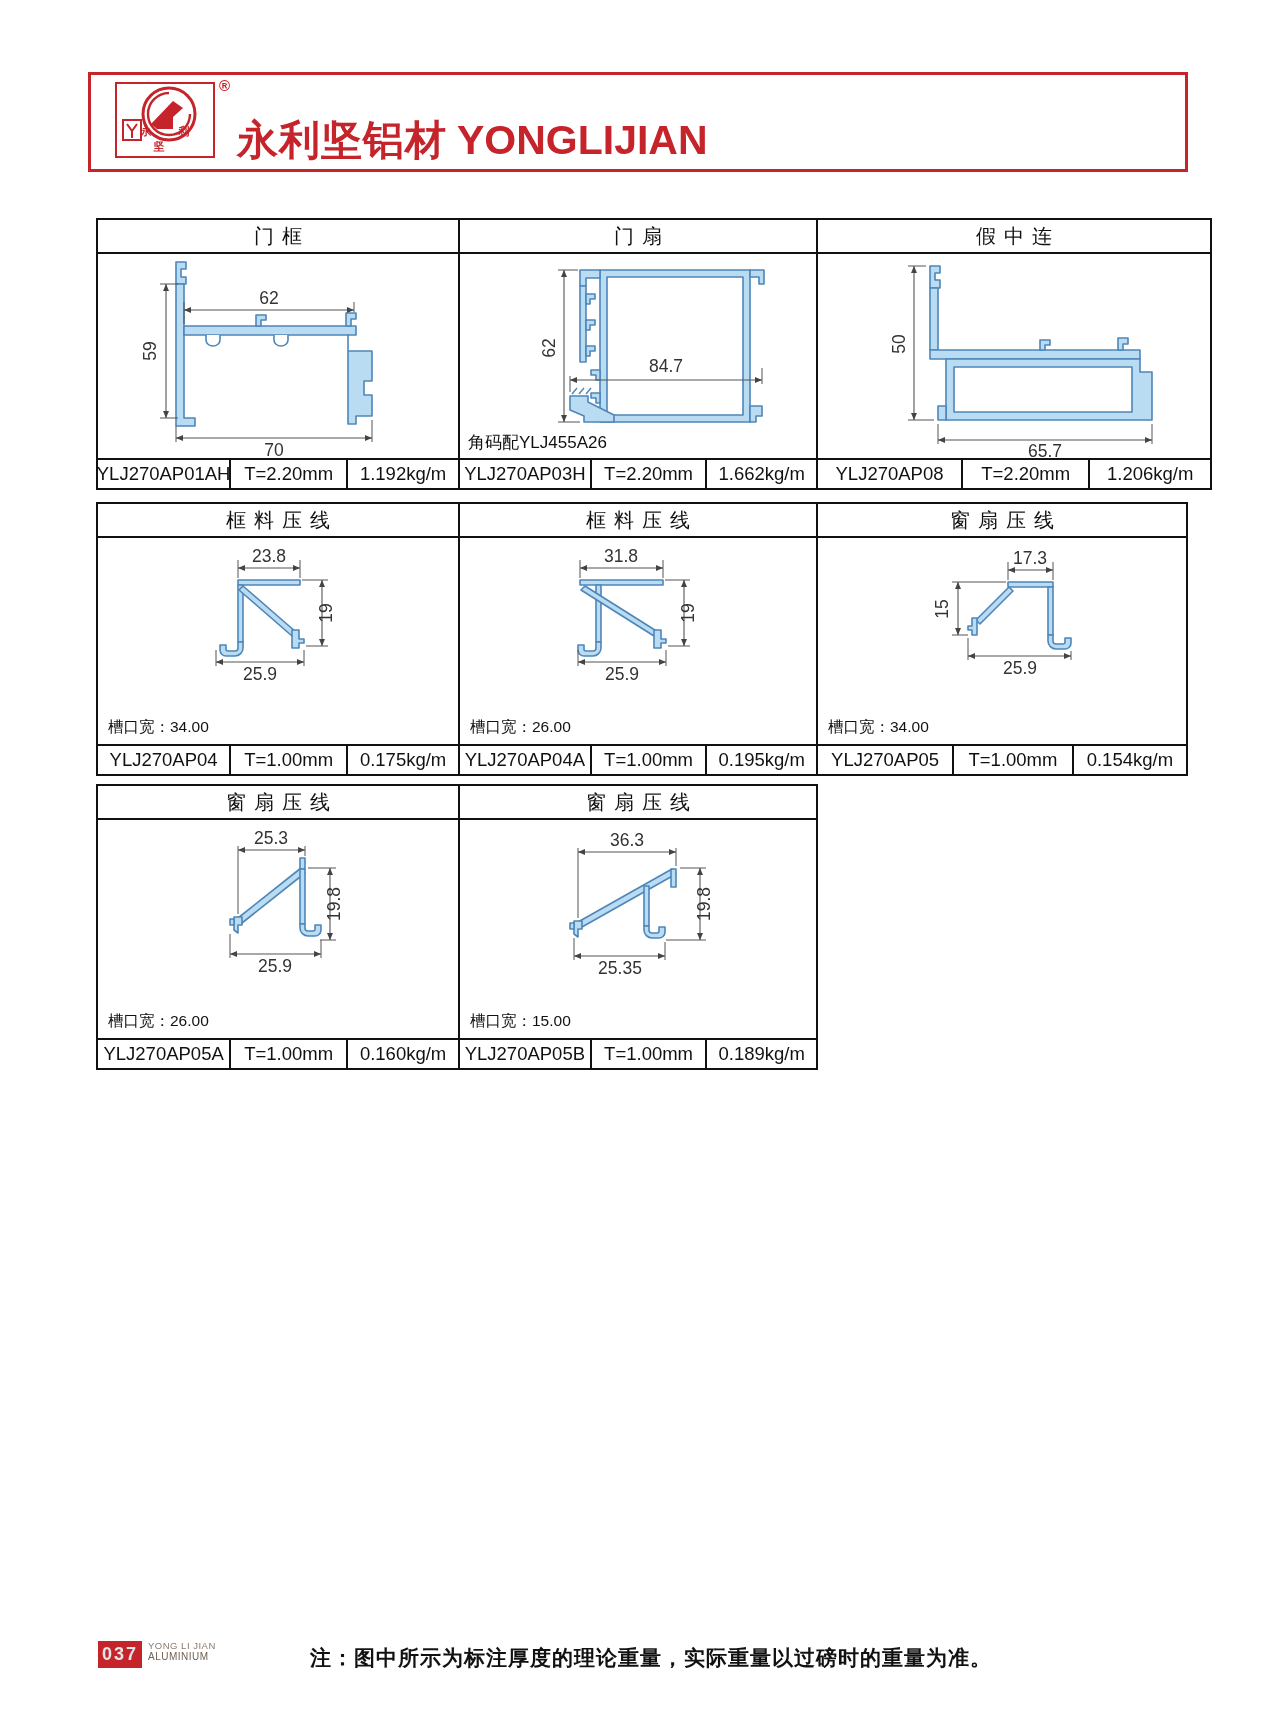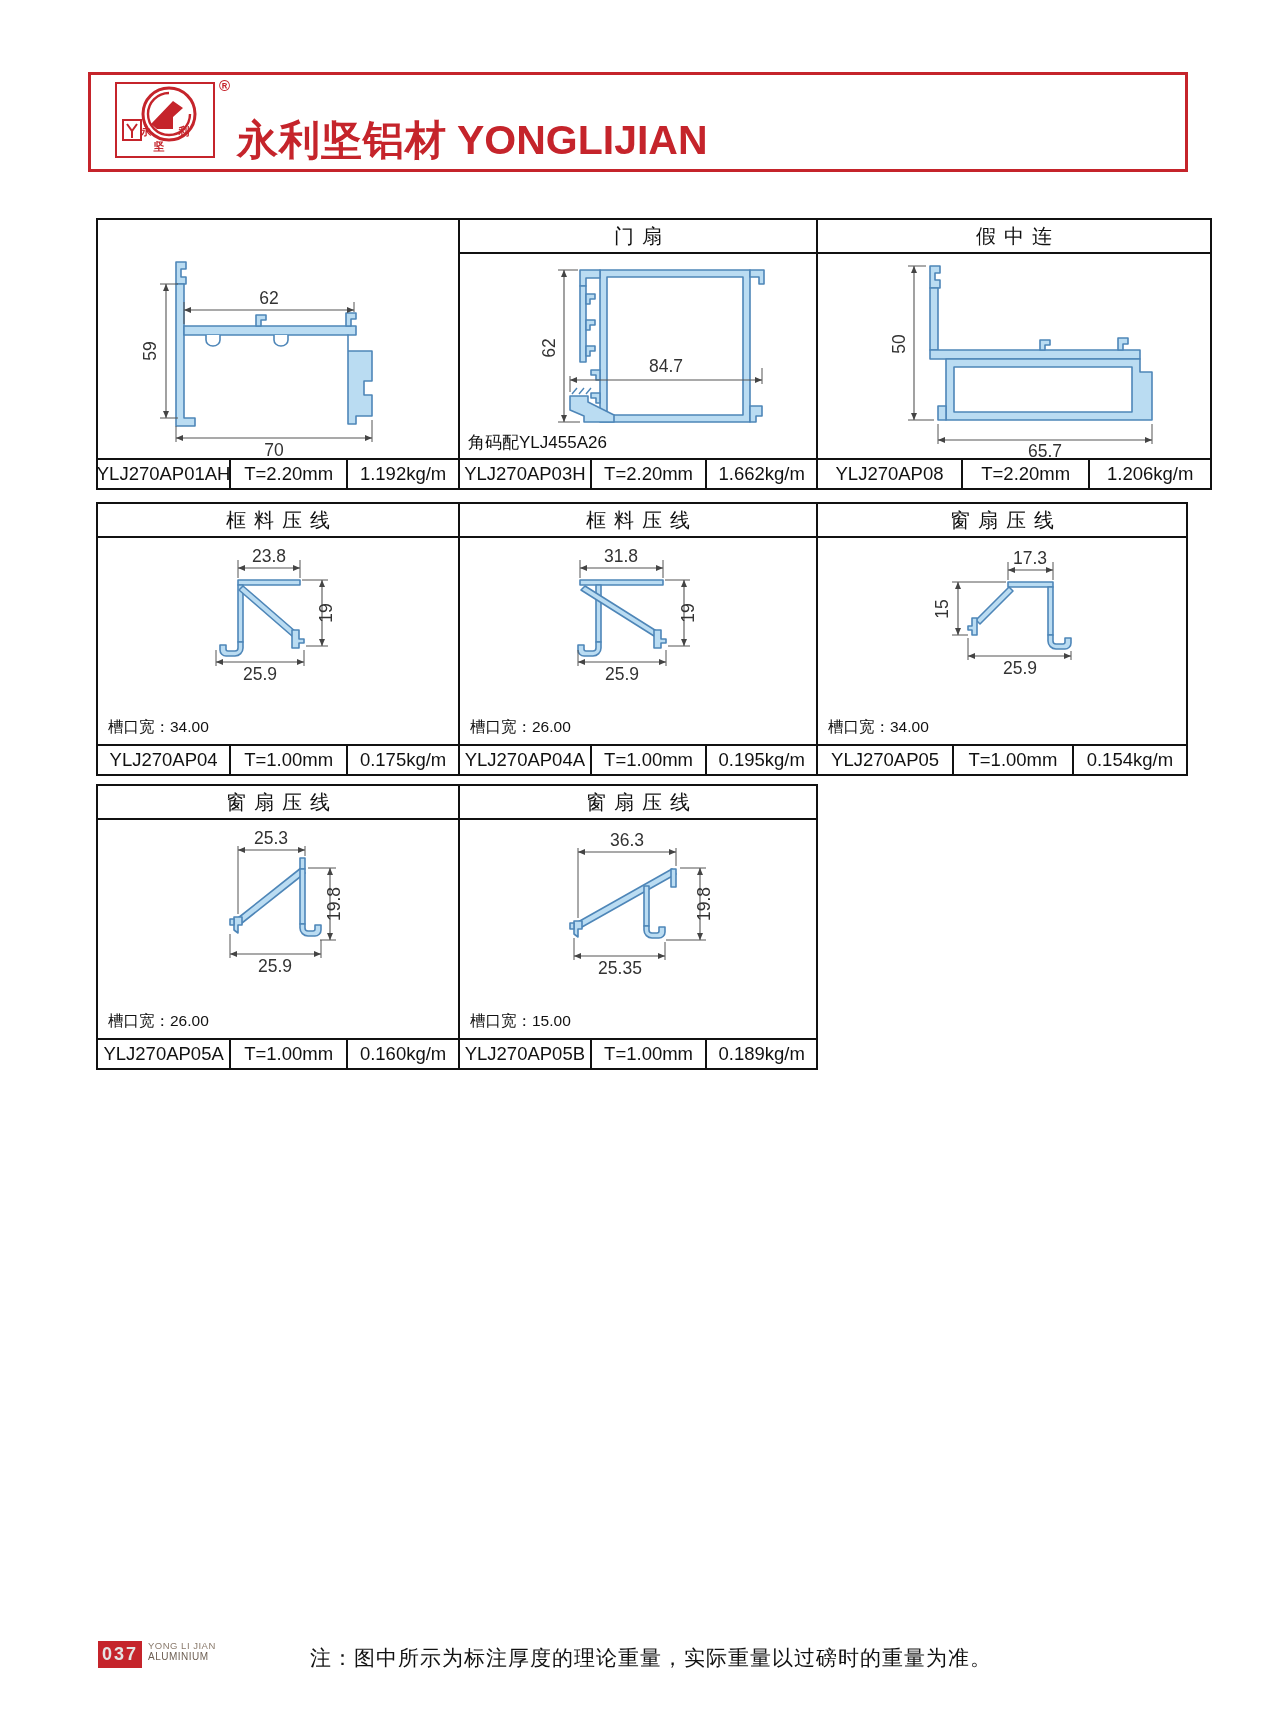--- a/index.html
+++ b/index.html
@@ -44,21 +44,21 @@
   .pf-open{fill:#ffffff;stroke:var(--profile-stroke);stroke-width:1.6}
   .hatch{fill:none;stroke:var(--profile-stroke);stroke-width:1.4}
   .dim{stroke:var(--dim-line);stroke-width:1.1;fill:none}
   .ext{stroke:var(--dim-line);stroke-width:1;fill:none}
   .dimt{fill:#333;font-size:17.5px;text-anchor:middle;font-family:"Liberation Sans",sans-serif}
 
   
   .page-badge{position:absolute;left:98px;top:1641px;width:44px;height:27px;background:var(--accent-red);color:#e5e5e5;font-size:18px;font-weight:bold;display:flex;align-items:center;justify-content:center;letter-spacing:2px}
   .brand-small{position:absolute;left:148px;top:1640px;color:#8a7a6c;font-size:9.5px;line-height:11px;letter-spacing:0.5px}
   .brand-small .b2{font-weight:normal;color:#6d5f53;font-size:10px}
-  .foot-note{position:absolute;left:310px;top:1644px;font-size:21px;font-weight:normal;color:var(--ink);letter-spacing:1px}
+  .foot-note{position:absolute;left:310px;top:1644px;font-size:21px;font-weight:bold;color:var(--ink);letter-spacing:1px}
 </style>
 </head>
 <body>
 
 <svg width="0" height="0" style="position:absolute" aria-hidden="true">
   <defs>
     <marker id="arw" markerWidth="9" markerHeight="8" refX="7" refY="3" orient="auto-start-reverse" markerUnits="userSpaceOnUse">
       <path d="M0,0 L7,3 L0,6 Z" fill="#444"></path>
     </marker>
   </defs>
@@ -79,20 +79,21 @@
     </div>
     <div class="reg-mark">®</div>
     <div class="brand">
       <span>永利坚铝材</span><span class="en">YONGLIJIAN</span>
     </div>
   </div>
 
   <div class="sec" style="top:218px;height:272px">
 
     <div class="col" style="left:0;width:364px">
+      <div class="hd">门框</div>
       <div class="bd">
         <svg width="360" height="204" viewBox="0 0 360 204">
           <path class="pf" d="M78,6 h10 v7 h-5 v8 h5 v7 h-10 Z"></path>
           <path class="pf" d="M78,28 h8 v134 h11 v8 h-19 Z"></path>
           <path class="pf" d="M86,70 h172 v9 h-172 Z"></path>
           <path class="pf" d="M158,70 v-11 h10 v5 h-5 v6 Z"></path>
           <path class="pf" d="M248,70 v-13 h10 v6 h-5 v7 Z"></path>
           <path class="pf-open" d="M108,79 v5 a7,6 0 0 0 14,0 v-5"></path>
           <path class="pf-open" d="M176,79 v5 a7,6 0 0 0 14,0 v-5"></path>
           <path class="pf" d="M250,79 v16 h24 v30 h-8 v14 h8 v21 h-16 v8 h-8 Z"></path>

